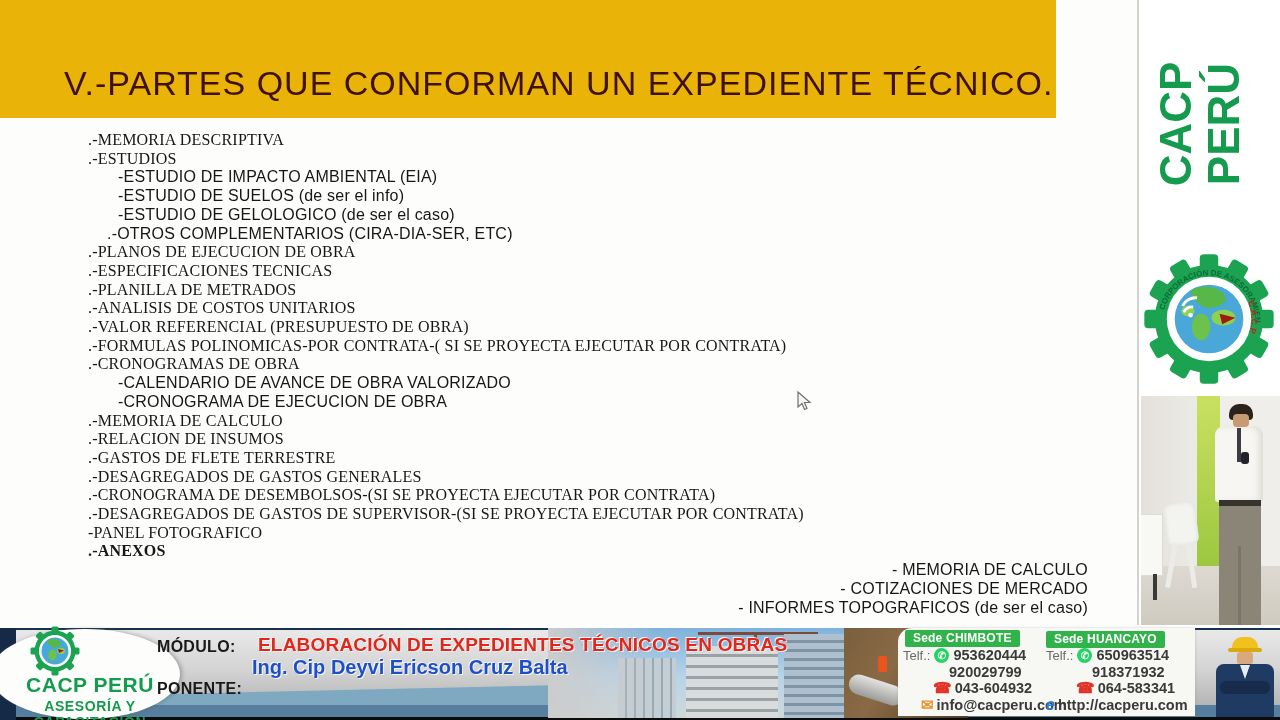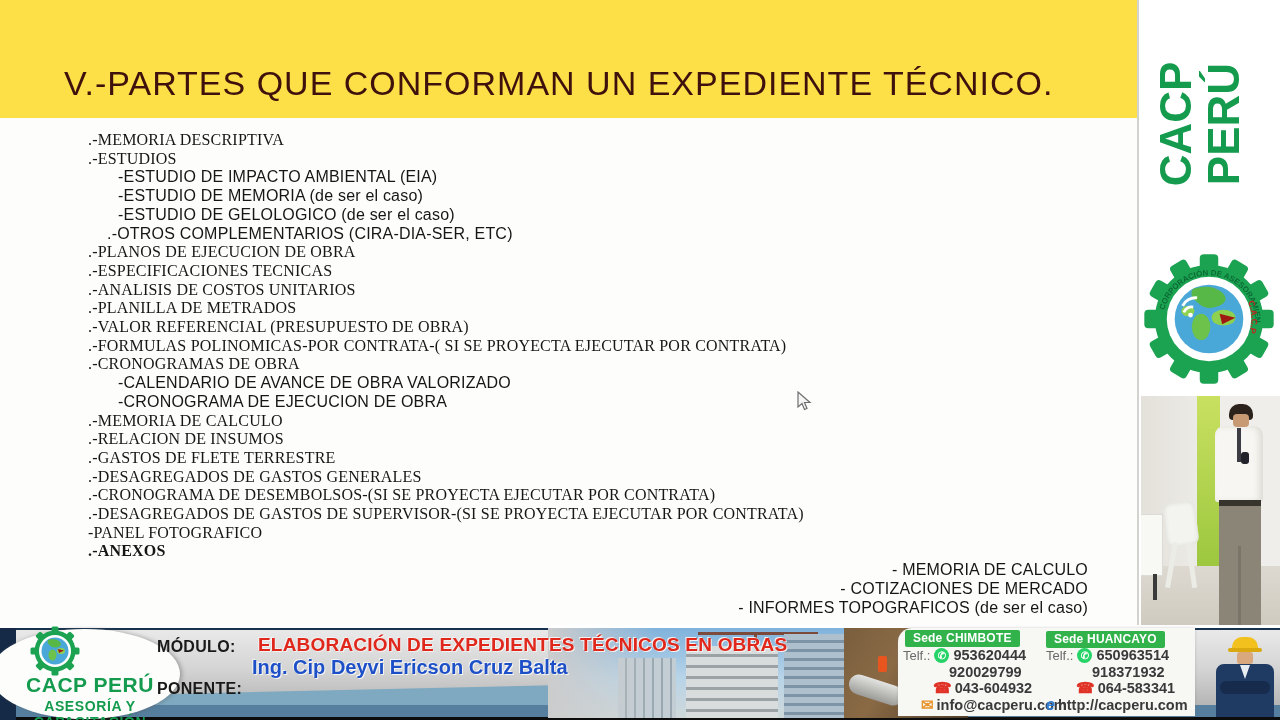--- a/index.html
+++ b/index.html
@@ -1,21 +1,21 @@
 <!DOCTYPE html>
 <html><head>
 <meta charset="utf-8">
 <style>
   * { margin:0; padding:0; box-sizing:border-box; }
   html,body { width:1280px; height:720px; overflow:hidden; background:#ffffff;
               font-family:"Liberation Sans", sans-serif; }
   .screen { position:absolute; left:0; top:0; width:1280px; height:720px; background:#fdfdfb; }
 
   
-  .title-banner { position:absolute; left:0; top:0; width:1137px; height:118px; background:#fde047; }
+  .title-banner { position:absolute; left:0; top:0; width:1056px; height:118px; background:#eab308; }
   .slide-title  { position:absolute; left:64px; top:64px; font-size:34px; font-weight:400;
                   letter-spacing:1px; color:#3f110d; }
   .slide-list   { position:absolute; left:88px; top:131px; width:1000px; }
   .line { font-size:16px; line-height:18.7px; color:#161616; letter-spacing:.2px; white-space:pre; }
   .line.bold { font-weight:bold; }
   .ind0 { margin-left:0;font-family:Liberation Serif, serif; } .ind1 { margin-left:19px; } .ind2 { margin-left:30px; } .ind3 { margin-left:82px;text-align:right; }
 
   
   .sidebar { position:absolute; left:1137px; top:0; width:143px; height:628px; background:#ffffff;
              border-left:2px solid #d2d2cf; }
@@ -137,27 +137,27 @@
 
 <div class="screen">
 
   <div class="title-banner">
     <div class="slide-title">V.-PARTES QUE CONFORMAN UN EXPEDIENTE TÉCNICO.</div>
   </div>
   <div class="slide-list" id="slide-list">
       <div class="line ind0">.-MEMORIA DESCRIPTIVA</div>
       <div class="line ind0">.-ESTUDIOS</div>
       <div class="line ind2">-ESTUDIO DE IMPACTO AMBIENTAL (EIA)</div>
-      <div class="line ind2">-ESTUDIO DE MEMORIA (de ser el caso)</div>
+      <div class="line ind2">-ESTUDIO DE SUELOS (de ser el info)</div>
       <div class="line ind2">-ESTUDIO DE GELOLOGICO (de ser el caso)</div>
       <div class="line ind1">.-OTROS COMPLEMENTARIOS (CIRA-DIA-SER, ETC)</div>
       <div class="line ind0">.-PLANOS DE EJECUCION DE OBRA</div>
       <div class="line ind0">.-ESPECIFICACIONES TECNICAS</div>
+      <div class="line ind0">.-PLANILLA DE METRADOS</div>
       <div class="line ind0">.-ANALISIS DE COSTOS UNITARIOS</div>
-      <div class="line ind0">.-PLANILLA DE METRADOS</div>
       <div class="line ind0">.-VALOR REFERENCIAL (PRESUPUESTO DE OBRA)</div>
       <div class="line ind0">.-FORMULAS POLINOMICAS-POR CONTRATA-( SI SE PROYECTA EJECUTAR POR CONTRATA)</div>
       <div class="line ind0">.-CRONOGRAMAS DE OBRA</div>
       <div class="line ind2">-CALENDARIO DE AVANCE DE OBRA VALORIZADO</div>
       <div class="line ind2">-CRONOGRAMA DE EJECUCION DE OBRA</div>
       <div class="line ind0">.-MEMORIA DE CALCULO</div>
       <div class="line ind0">.-RELACION DE INSUMOS</div>
       <div class="line ind0">.-GASTOS DE FLETE TERRESTRE</div>
       <div class="line ind0">.-DESAGREGADOS DE GASTOS GENERALES</div>
       <div class="line ind0">.-CRONOGRAMA DE DESEMBOLSOS-(SI SE PROYECTA EJECUTAR POR CONTRATA)</div>

